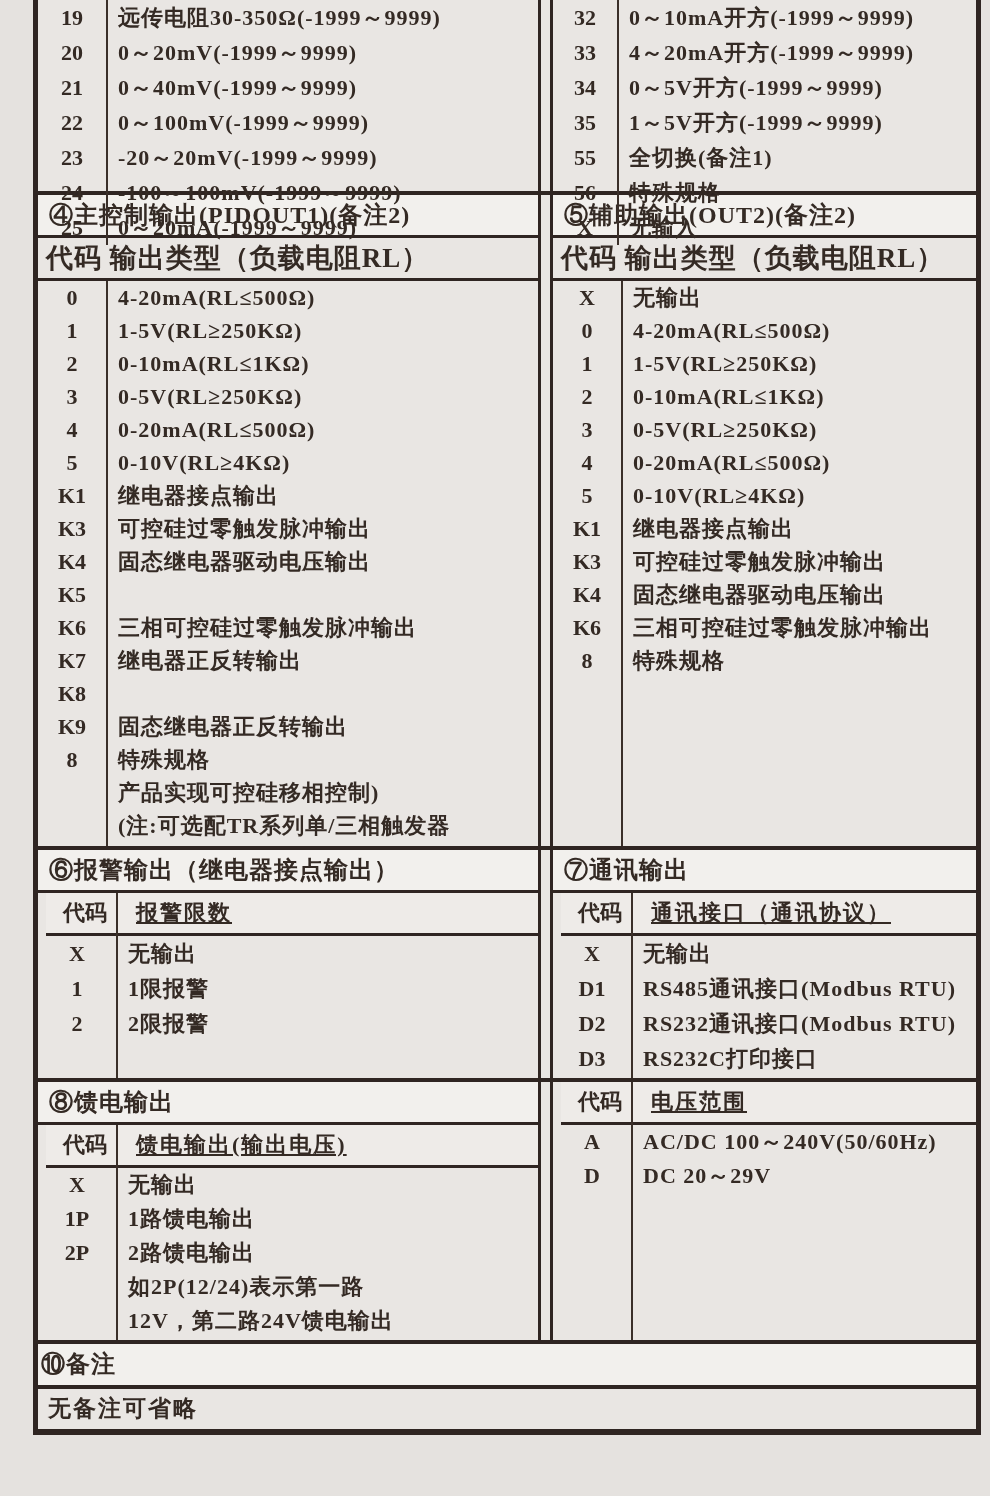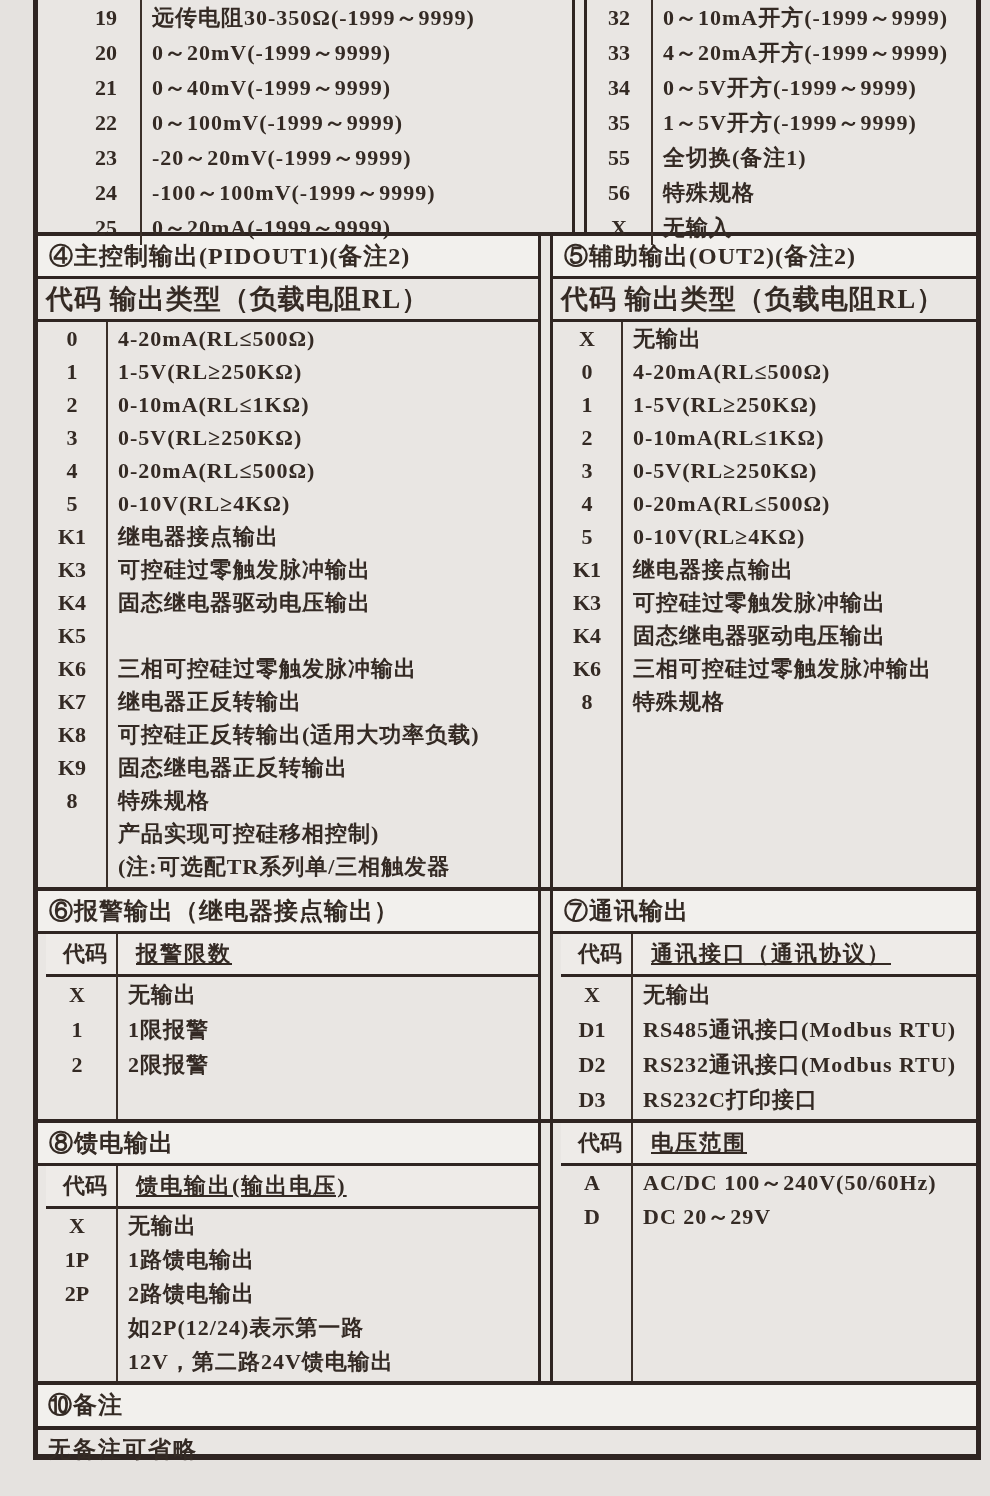--- a/index.html
+++ b/index.html
@@ -43,25 +43,25 @@
   }
   .rows{flex:1;}
   .row{display:flex;font-size:22px;line-height:var(--rowh);height:var(--rowh);white-space:nowrap;}
   .row .code{width:var(--codew);flex:none;text-align:center;letter-spacing:0;}
   .row .desc{padding-left:12px;letter-spacing:1px;overflow:hidden;}
   .sub-row{border-bottom:3px solid #2f2522;flex:none;background:#eeebe8;margin-left:8px;}
   .sub-row .desc{letter-spacing:2px;text-decoration:underline;}
   .note-band{display:block;}
   .note-title{
     height:41px;line-height:41px;background:#f2f0ed;
-    border-bottom:4px solid #2f2522;font-size:24px;padding-left:10px;letter-spacing:1px;
-  }
-  .note-body{height:24px;line-height:40px;font-size:23px;padding-left:10px;letter-spacing:2px;}
+    border-bottom:4px solid #2f2522;font-size:24px;padding-left:3px;letter-spacing:1px;
+  }
+  .note-body{height:40px;line-height:40px;font-size:23px;padding-left:10px;letter-spacing:2px;}
   
-  .band-top{--rowh:35px;--codew:68px;height:232px;padding-left:34px;}
+  .band-top{--rowh:35px;--codew:68px;height:191px;}
   .band-45 {--rowh:33px;--codew:68px;}
   .band-45 .rows{min-height:565px;}
   .band-67{--rowh:35px;--codew:78px;}
   .band-67 .rows{min-height:142px;}
   .band-89{--rowh:34px;--codew:78px;}
   .band-89 .rows{min-height:172px;}
 </style>
 </head>
 <body>
 
@@ -187,21 +187,20 @@
             <div class="row">
               <span class="code">K6</span>
               <span class="desc">三相可控硅过零触发脉冲输出</span>
             </div>
             <div class="row">
               <span class="code">K7</span>
               <span class="desc">继电器正反转输出</span>
             </div>
             <div class="row">
               <span class="code">K8</span>
-              <span class="desc">可控硅正反转输出(适用大功率负载)</span>
             </div>
             <div class="row">
               <span class="code">K9</span>
               <span class="desc">固态继电器正反转输出</span>
             </div>
             <div class="row">
               <span class="code">8</span>
               <span class="desc">特殊规格</span>
             </div>
             <div class="row">

